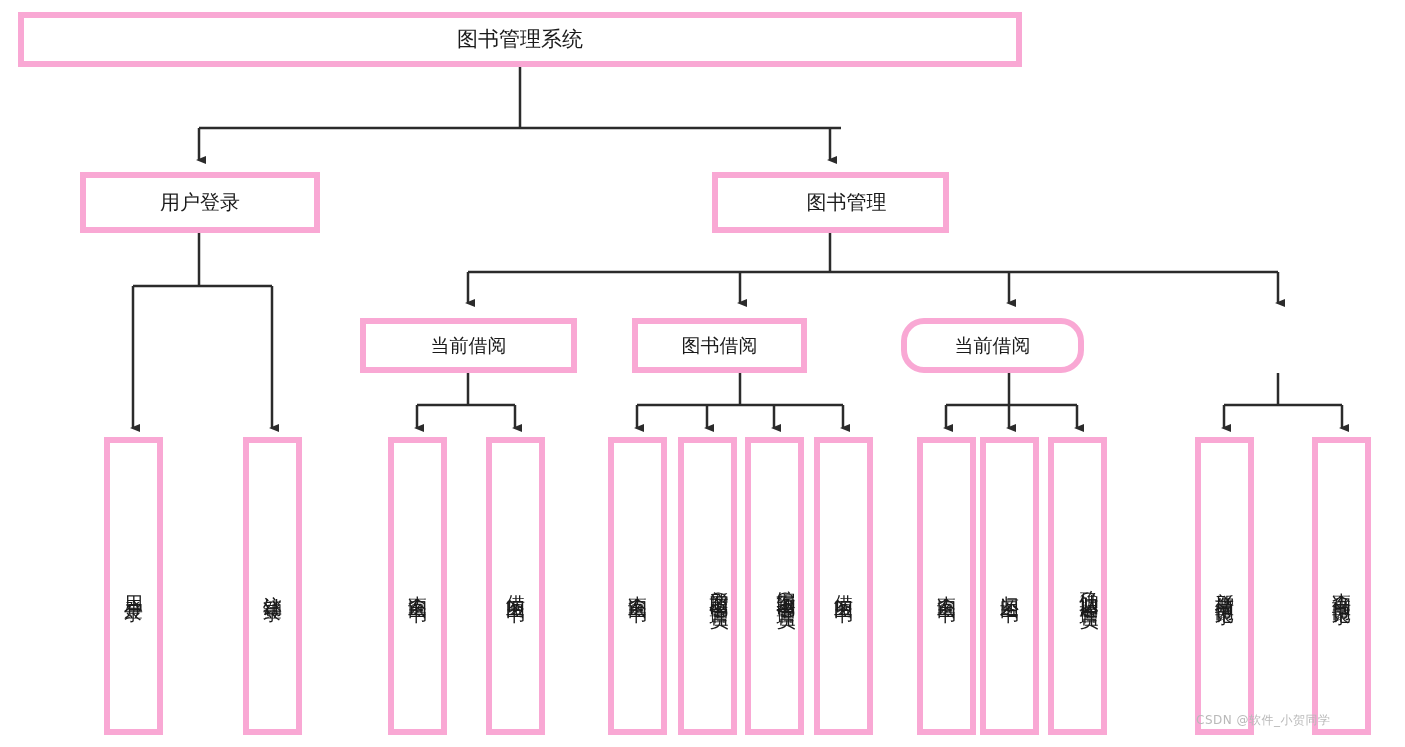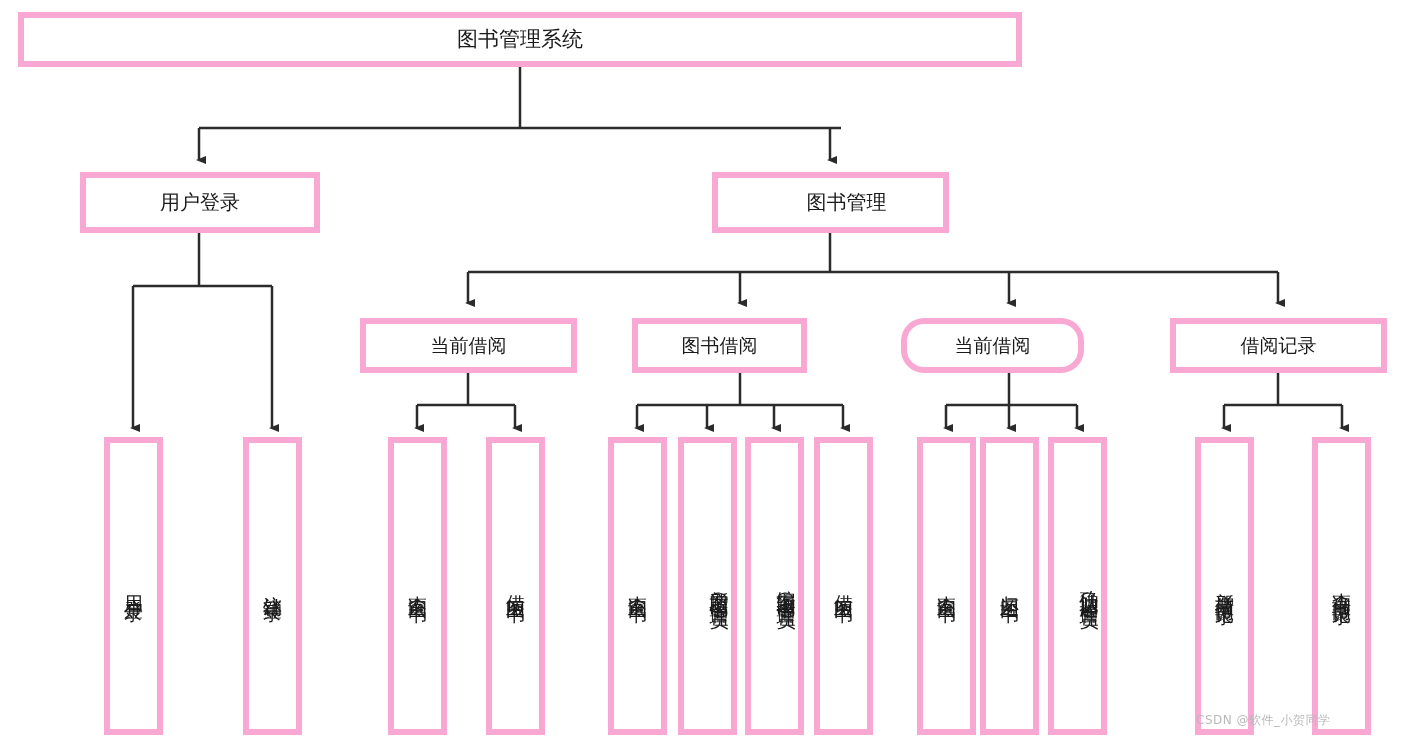--- a/index.html
+++ b/index.html
@@ -140,23 +140,20 @@
 
   <div class="node level3" style="left:360px; top:318px; width:217px; height:55px;">
     <span>当前借阅</span>
   </div>
   <div class="node level3" style="left:632px; top:318px; width:175px; height:55px;">
     <span>图书借阅</span>
   </div>
   <div class="node level3" style="left:901px; top:318px; width:183px; height:55px;border-radius:23px;">
     <span>当前借阅</span>
   </div>
-  <div class="node level3" style="left:1170px; top:318px; width:217px; height:55px;">
-    <span>借阅记录</span>
-  </div>
 
   <div class="node leaf short" style="left:104px; top:437px; width:59px; height:298px;">
     <span class="vtext">用户登录</span>
   </div>
   <div class="node leaf short" style="left:243px; top:437px; width:59px; height:298px;">
     <span class="vtext">注销登录</span>
   </div>
 
   <div class="node leaf short" style="left:388px; top:437px; width:59px; height:298px;">
     <span class="vtext">查询图书</span>

